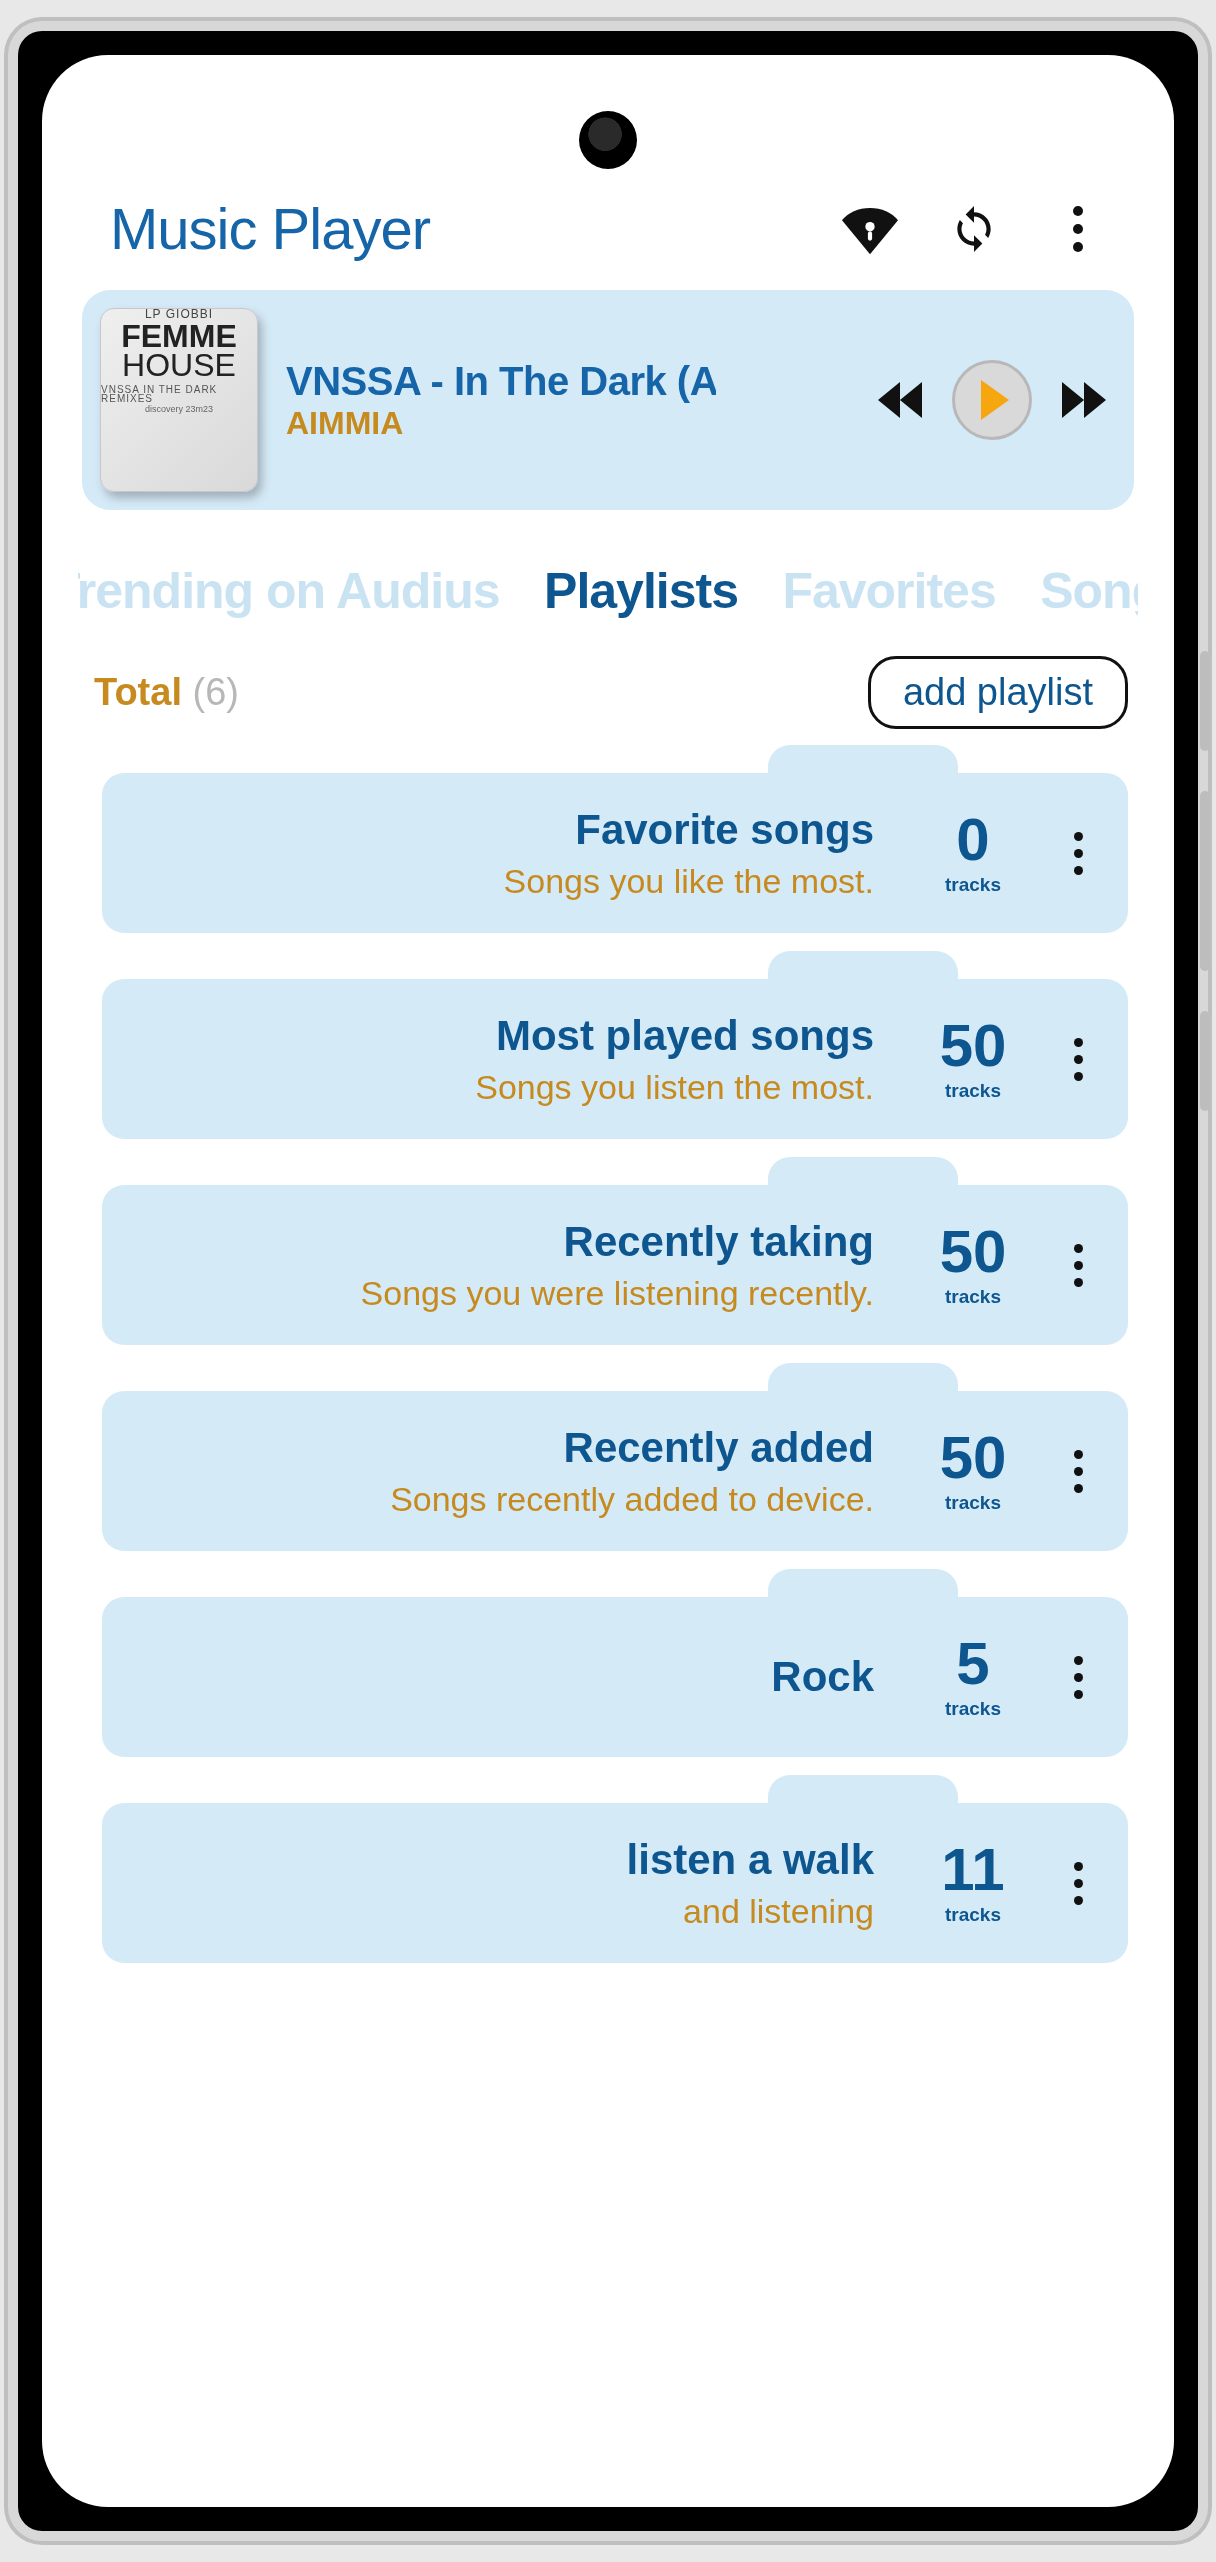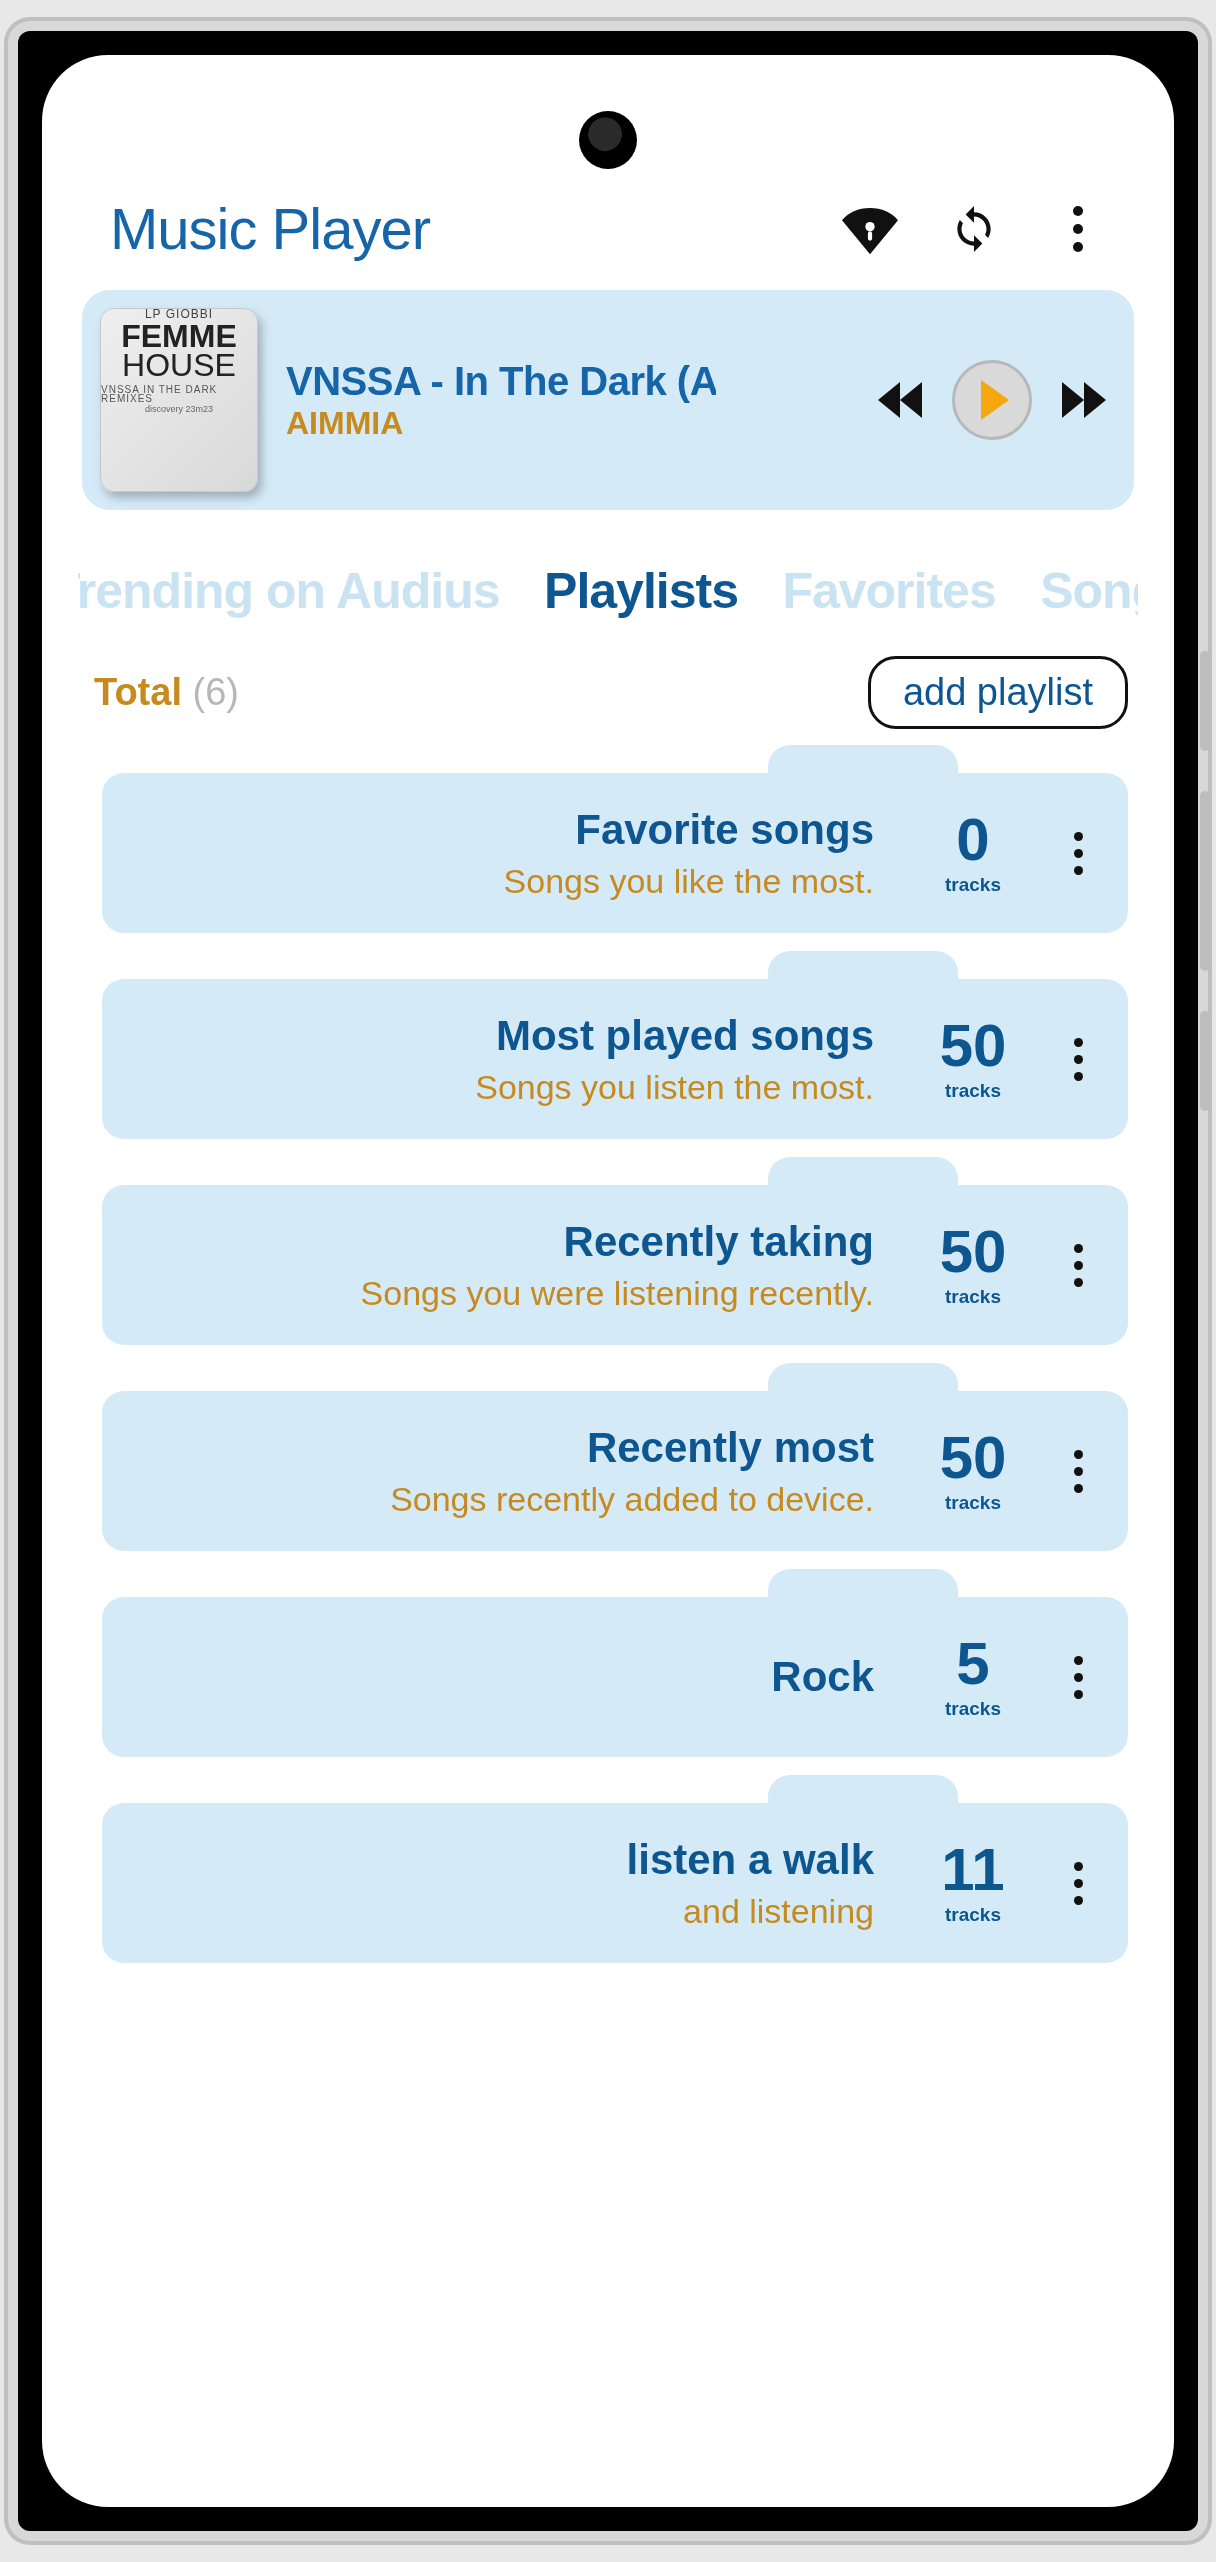--- a/index.html
+++ b/index.html
@@ -8,21 +8,21 @@
     font-family: "Helvetica Neue", Arial, sans-serif;
     background: #e8e8e8;
     display: flex;
     align-items: center;
     justify-content: center;
   }
   .device-frame {
     width: 1180px;
     height: 2500px;
     background: #000;
-    border-radius: 12px;
+    border-radius: 24px;
     padding: 24px;
     box-shadow: 0 0 0 10px #d8d8d8, 0 0 0 14px #bfbfbf;
     position: relative;
   }
   .screen {
     width: 100%;
     height: 100%;
     background: #fff;
     border-radius: 66px;
     overflow: hidden;
@@ -396,21 +396,21 @@
                   <span></span>
                   <span></span>
                 </div>
       </div>
     </div>
           </div>
           <div class="plist">
     <div class="tab-badge"></div>
     <div class="card">
       <div class="info">
-        <div class="pl-title">Recently most</div>
+        <div class="pl-title">Recently added</div>
         <div class="pl-sub">Songs recently added to device.</div>
       </div>
       <div class="count-box">
         <div class="count-n">50</div>
         <div class="count-l">tracks</div>
       </div>
       <div class="row-menu">
         <div class="dots-v">
                   <span></span>
                   <span></span>

